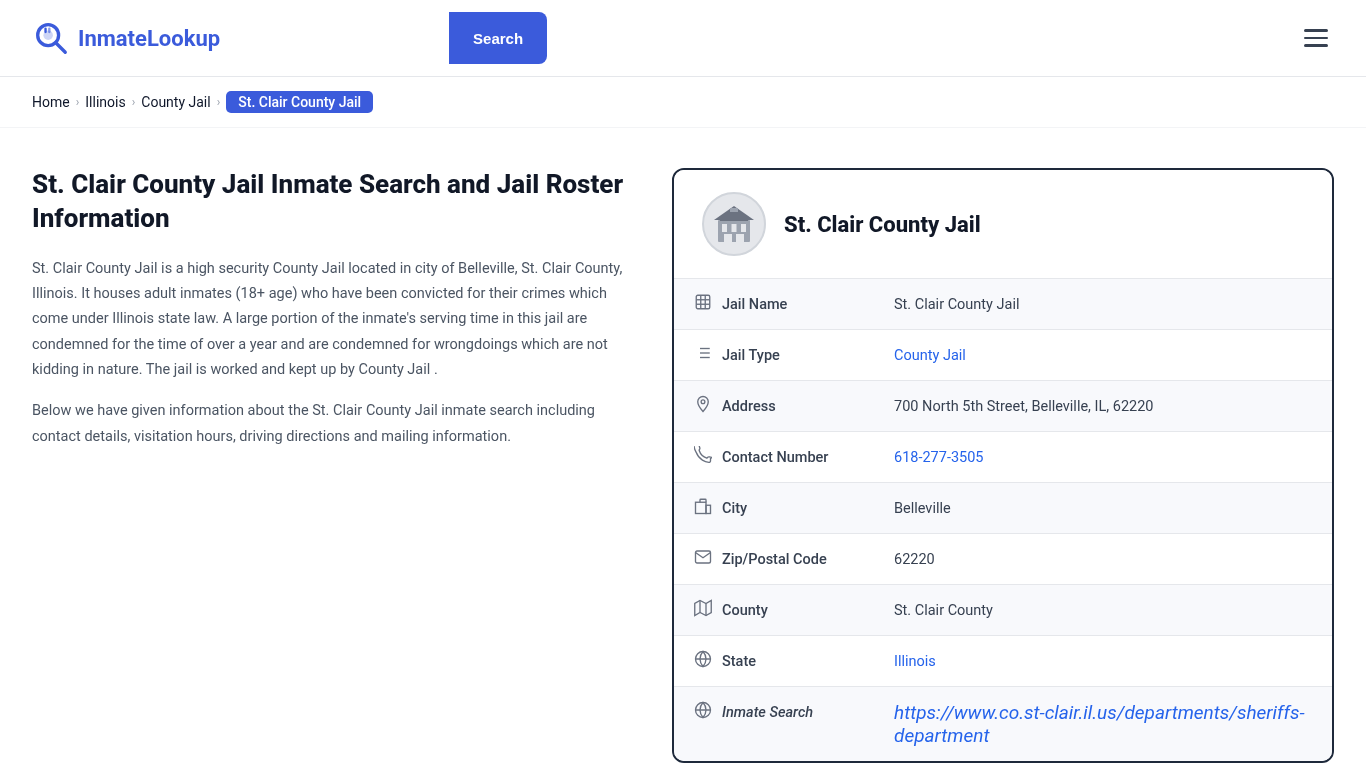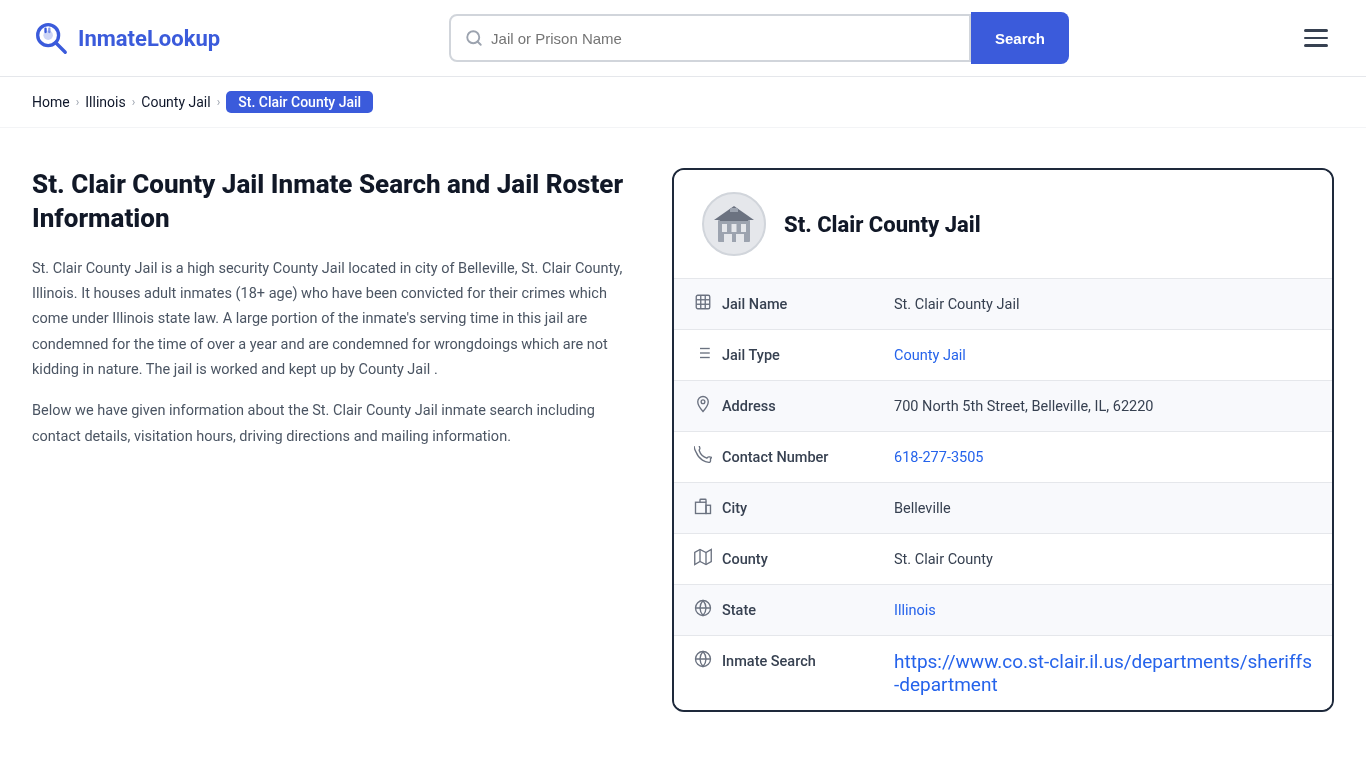--- a/index.html
+++ b/index.html
@@ -183,20 +183,21 @@
     }
     .info-table {
       width: 100%;
       border-collapse: collapse;
     }
     .info-table tr {
       border-bottom: 1px solid #e5e7eb;
     }
     .info-table tr:last-child {
       border-bottom: none;
+      font-style: italic;
     }
     .info-table tr:nth-child(odd) {
       background: #f8f9fc;
     }
     .info-table tr:nth-child(even) {
       background: #fff;
     }
     .info-table td {
       padding: 14px 20px;
       vertical-align: middle;
@@ -243,27 +244,20 @@
       <circle cx="17" cy="17" r="5" fill="#3b5bdb" opacity="0.25"></circle>
       <rect x="13" y="9" width="2.5" height="6" rx="1.2" fill="#3b5bdb"></rect>
       <rect x="17" y="9" width="2.5" height="6" rx="1.2" fill="#3b5bdb" opacity="0.6"></rect>
     </svg>
     <span class="logo-text">
       <span>Inmate</span><span>Lookup</span>
     </span>
   </a>
 
   <div class="search-area">
-    <div class="search-wrapper">
-      <svg width="18" height="18" viewBox="0 0 24 24" fill="none" stroke="#9ca3af" stroke-width="2.5" stroke-linecap="round" stroke-linejoin="round">
-        <circle cx="11" cy="11" r="8"></circle>
-          <line x1="21" y1="21" x2="16.65" y2="16.65"></line>
-      </svg>
-      <input class="search-input" type="text" placeholder="Jail or Prison Name" style="">
-    </div>
     <button class="search-btn">Search</button>
   </div>
 
   <button class="hamburger">
     <span></span>
     <span></span>
     <span></span>
   </button>
 </header>
 
@@ -378,20 +372,32 @@
                     <line x1="10" y1="11" x2="10" y2="11.01"></line>
                     <line x1="6" y1="15" x2="6" y2="15.01"></line>
                     <line x1="10" y1="15" x2="10" y2="15.01"></line>
                   </svg>
               </span>
               City
             </td>
             <td class="value-cell">Belleville</td>
           </tr>
 
+          <tr>
+            <td class="label-cell">
+              <span class="row-icon">
+                <svg width="18" height="18" viewBox="0 0 24 24" fill="none" stroke="currentColor" stroke-width="1.8">
+                    <path d="M4 4h16c1.1 0 2 .9 2 2v12c0 1.1-.9 2-2 2H4c-1.1 0-2-.9-2-2V6c0-1.1.9-2 2-2z"></path>
+                    <polyline points="22,6 12,13 2,6"></polyline>
+                  </svg>
+              </span>
+              Zip/Postal Code
+            </td>
+            <td class="value-cell">62220</td>
+          </tr>
 
           <tr>
             <td class="label-cell">
               <span class="row-icon">
                 <svg width="18" height="18" viewBox="0 0 24 24" fill="none" stroke="currentColor" stroke-width="1.8">
                     <path d="M1 6v16l7-4 8 4 7-4V2l-7 4-8-4-7 4z"></path>
                     <line x1="8" y1="2" x2="8" y2="18"></line>
                     <line x1="16" y1="6" x2="16" y2="22"></line>
                   </svg>
               </span>

